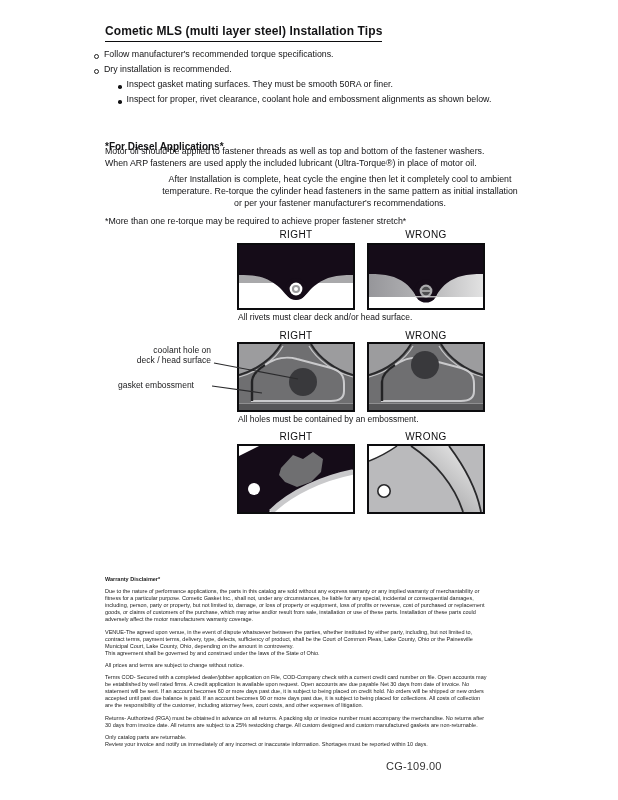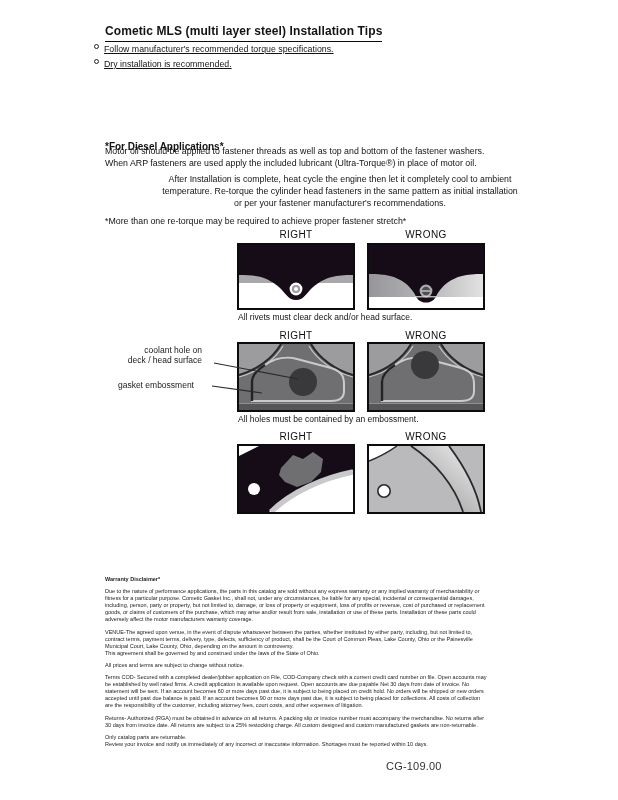--- a/index.html
+++ b/index.html
@@ -13,21 +13,21 @@
 
   
   .title {
     position:absolute; left:105px; top:24px;
     font-size:12px; font-weight:bold; letter-spacing:0.1px;
     border-bottom:1.5px solid #0c0c0e; padding-bottom:2.5px;
   }
 
   
   .tips { position:absolute; left:94px; top:44px; width:470px; font-size:8.8px; }
-  .tip { display:flex; align-items:flex-start; height:15px;text-decoration:underline; }
+  .tip { display:flex; align-items:flex-end; height:15px; }
   .m1 {
     flex:0 0 auto; width:3px; height:3px; border:1px solid #222;
     border-radius:50%; margin-right:5px;
   }
   .m2 {
     flex:0 0 auto; width:3.6px; height:3.6px; background:#131315;
     border-radius:50%; margin-left:24px; margin-right:5px;
   }
 
   
@@ -71,20 +71,28 @@
   <div class="title">Cometic MLS (multi layer steel) Installation Tips</div>
 
   <div class="tips">
     <div class="tip">
       <span class="m1"></span>
       <span>Follow manufacturer's recommended torque specifications.</span>
     </div>
     <div class="tip">
       <span class="m1"></span>
       <span>Dry installation is recommended.</span>
+    </div>
+    <div class="tip">
+      <span class="m2"></span>
+      <span>Inspect gasket mating surfaces.  They must be smooth 50RA or finer.</span>
+    </div>
+    <div class="tip">
+      <span class="m2"></span>
+      <span>Inspect for proper, rivet clearance, coolant hole and embossment alignments as shown below.</span>
     </div>
   </div>
 
   <div class="diesel">
     <div class="d-head">*For Diesel Applications*</div>
     <div class="d-p1 pre">Motor oil should be applied to fastener threads as well as top and bottom of the fastener washers.
 When ARP fasteners are used apply the included lubricant (Ultra-Torque®) in place of motor oil.</div>
     <div class="d-p2 pre">After Installation is complete, heat cycle the engine then let it completely cool to ambient
 temperature. Re-torque the cylinder head fasteners in the same pattern as initial installation
 or per your fastener manufacturer's recommendations.</div>
@@ -128,21 +136,21 @@
         <rect x="52.5" y="45.2" width="9" height="1.6" fill="#b8b8ba"></rect>
         <rect x="46" y="51.2" width="22" height="1.2" fill="#dcdcdc"></rect>
       </svg>
     </div>
 
     <div class="fig-caption" style="top:84px;">All rivets must clear deck and/or head surface.</div>
 
     <div class="fig-label" style="left:237px; top:102px;">RIGHT</div>
     <div class="fig-label" style="left:367px; top:102px;">WRONG</div>
 
-    <div class="callout pre" style="left:72px; top:117px; width:130px;">coolant hole on
+    <div class="callout pre" style="left:81px; top:117px; width:130px;">coolant hole on
 deck / head surface</div>
     <div class="callout" style="left:64px; top:152px; width:130px;">gasket embossment</div>
 
     <div class="fig-box h70" style="left:237px; top:114px;">
       <svg width="114" height="66" viewBox="0 0 114 66">
         <rect width="114" height="66" fill="#6f6f71"></rect>
         <rect x="0" y="59" width="114" height="1.2" fill="#8f8f91"></rect>
         <rect x="0" y="60" width="114" height="6" fill="#565658"></rect>
         <path d="M0,0 H42 C34,14 18,26 0,31 Z" fill="#9c9c9e"></path>
         <path d="M114,0 H72 C80,14 96,26 114,31 Z" fill="#9c9c9e"></path>

